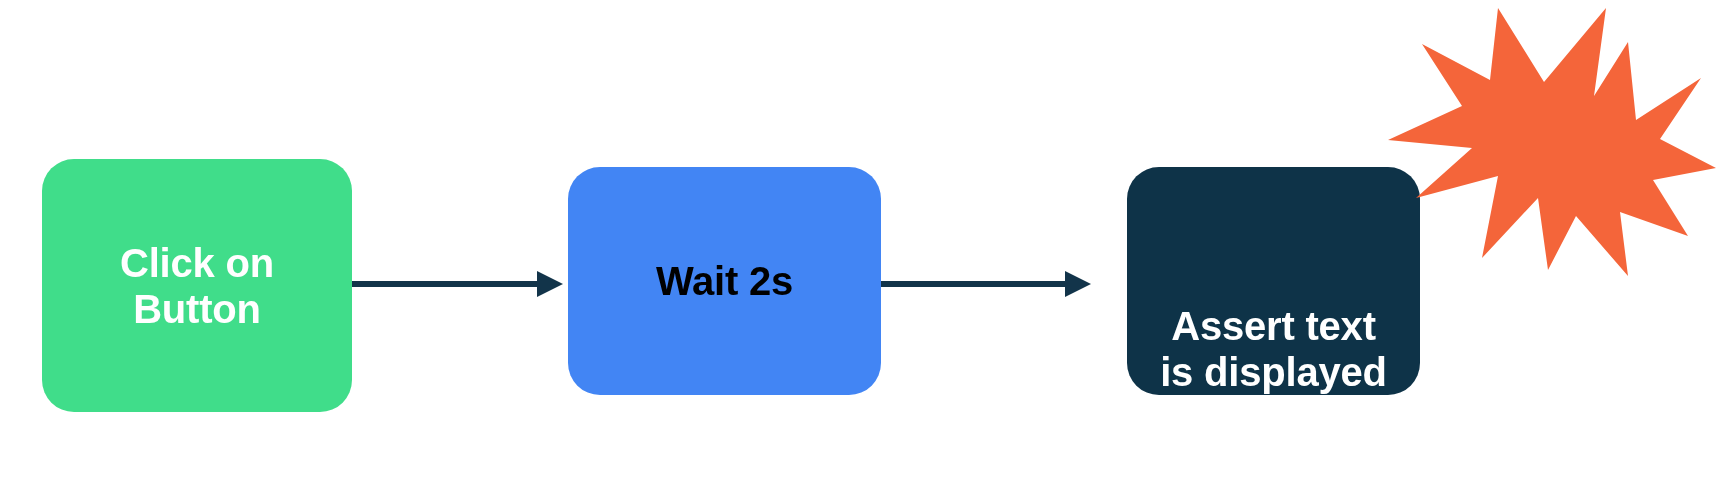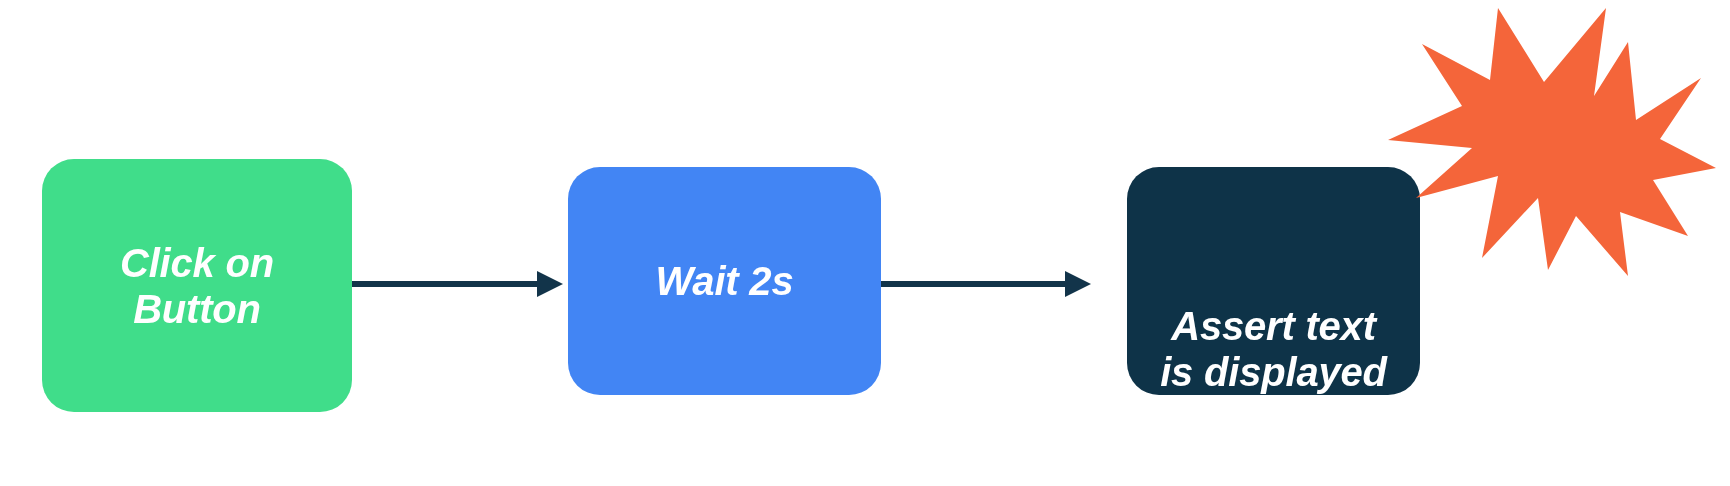--- a/index.html
+++ b/index.html
@@ -19,21 +19,20 @@
     overflow: hidden;
   }
   .node {
     position: absolute;
     display: flex;
     align-items: center;
     justify-content: center;
     box-sizing: border-box;
     border-radius: 32px;
     text-align: center;
-    font-style: italic;
   }
   .node-label {
     color: #ffffff;
     font-family: "Liberation Sans", sans-serif;
     font-weight: bold;
     font-size: 40px;
     line-height: 1.15;
     letter-spacing: -0.2px;
     white-space: pre-line;
     padding: 0 14px;
@@ -109,21 +108,21 @@
     <span class="node-label" style="color: rgb(255, 255, 255);">Click on
 Button</span>
   </div>
 
   <div class="edge" id="edge-1">
     <div class="edge-line" style="background: rgb(18, 52, 74);"></div>
     <div class="edge-head" style="border-left-color: rgb(18, 52, 74);"></div>
   </div>
 
   <div class="node" id="node-wait" style="background:#4285F4">
-    <span class="node-label" style="color: #ffffff;">Wait 2s</span>
+    <span class="node-label" style="color: #000000;">Wait 2s</span>
   </div>
 
   <div class="edge" id="edge-2">
     <div class="edge-line" style="background: rgb(18, 52, 74);"></div>
     <div class="edge-head" style="border-left-color: rgb(18, 52, 74);"></div>
   </div>
 
   <div class="node" id="node-assert" style="background:#0E3348">
     <span class="node-label" style="color: rgb(255, 255, 255);">Assert text
 is displayed</span>

